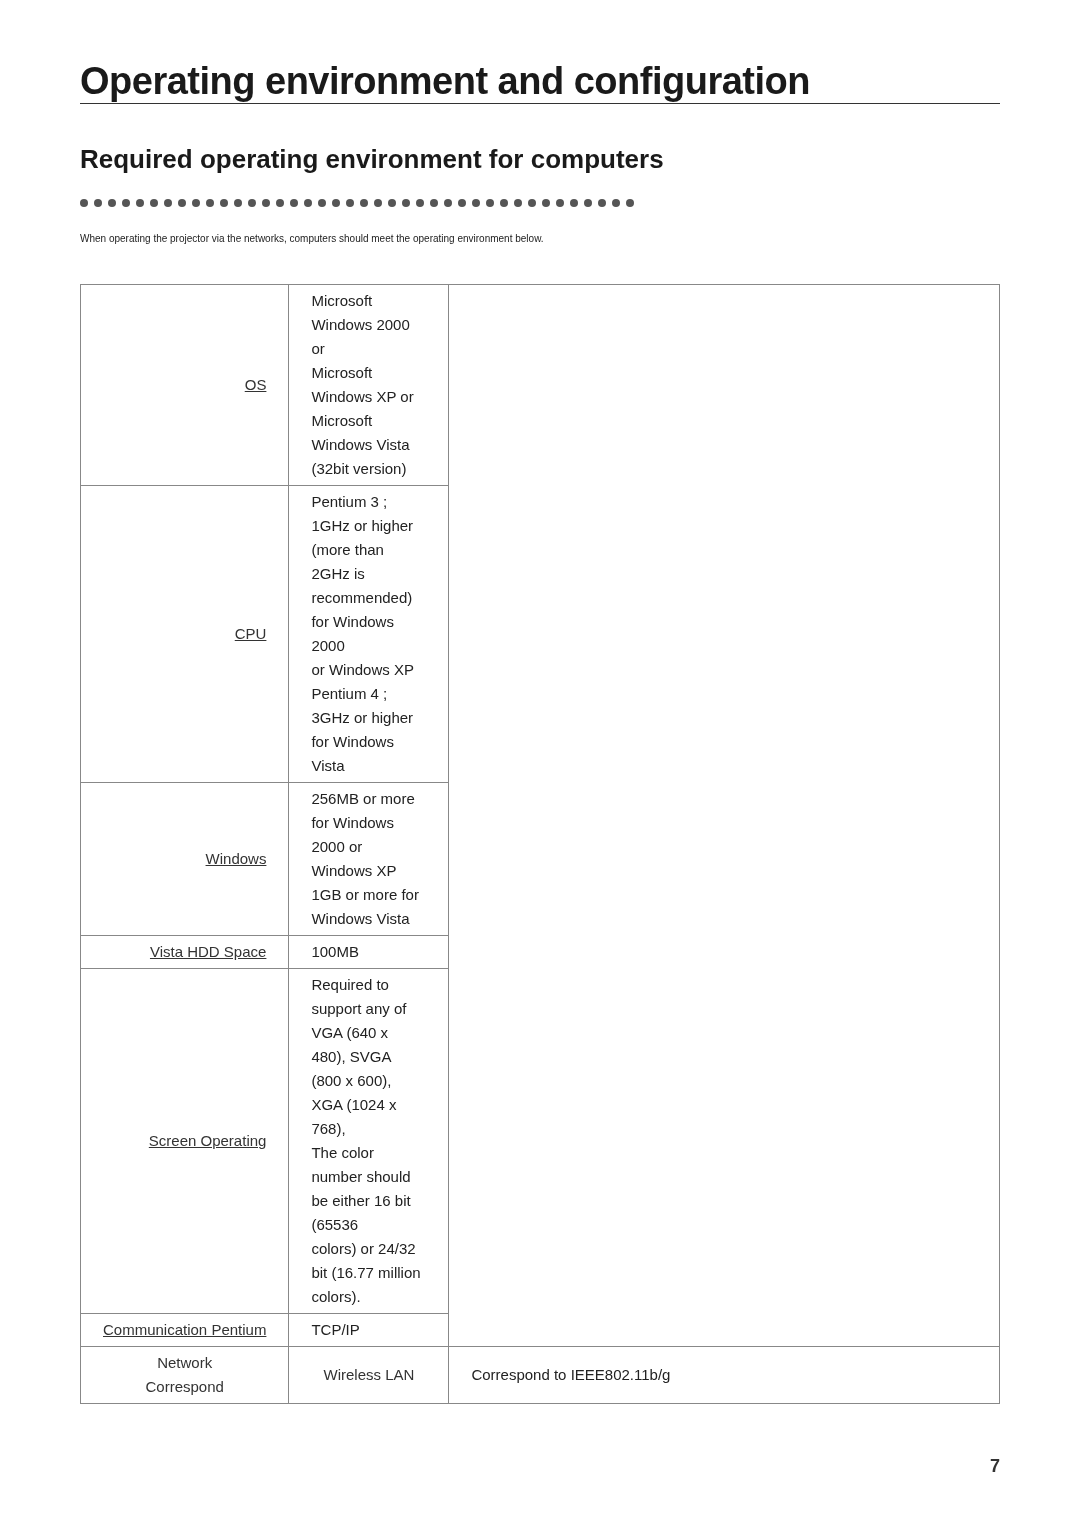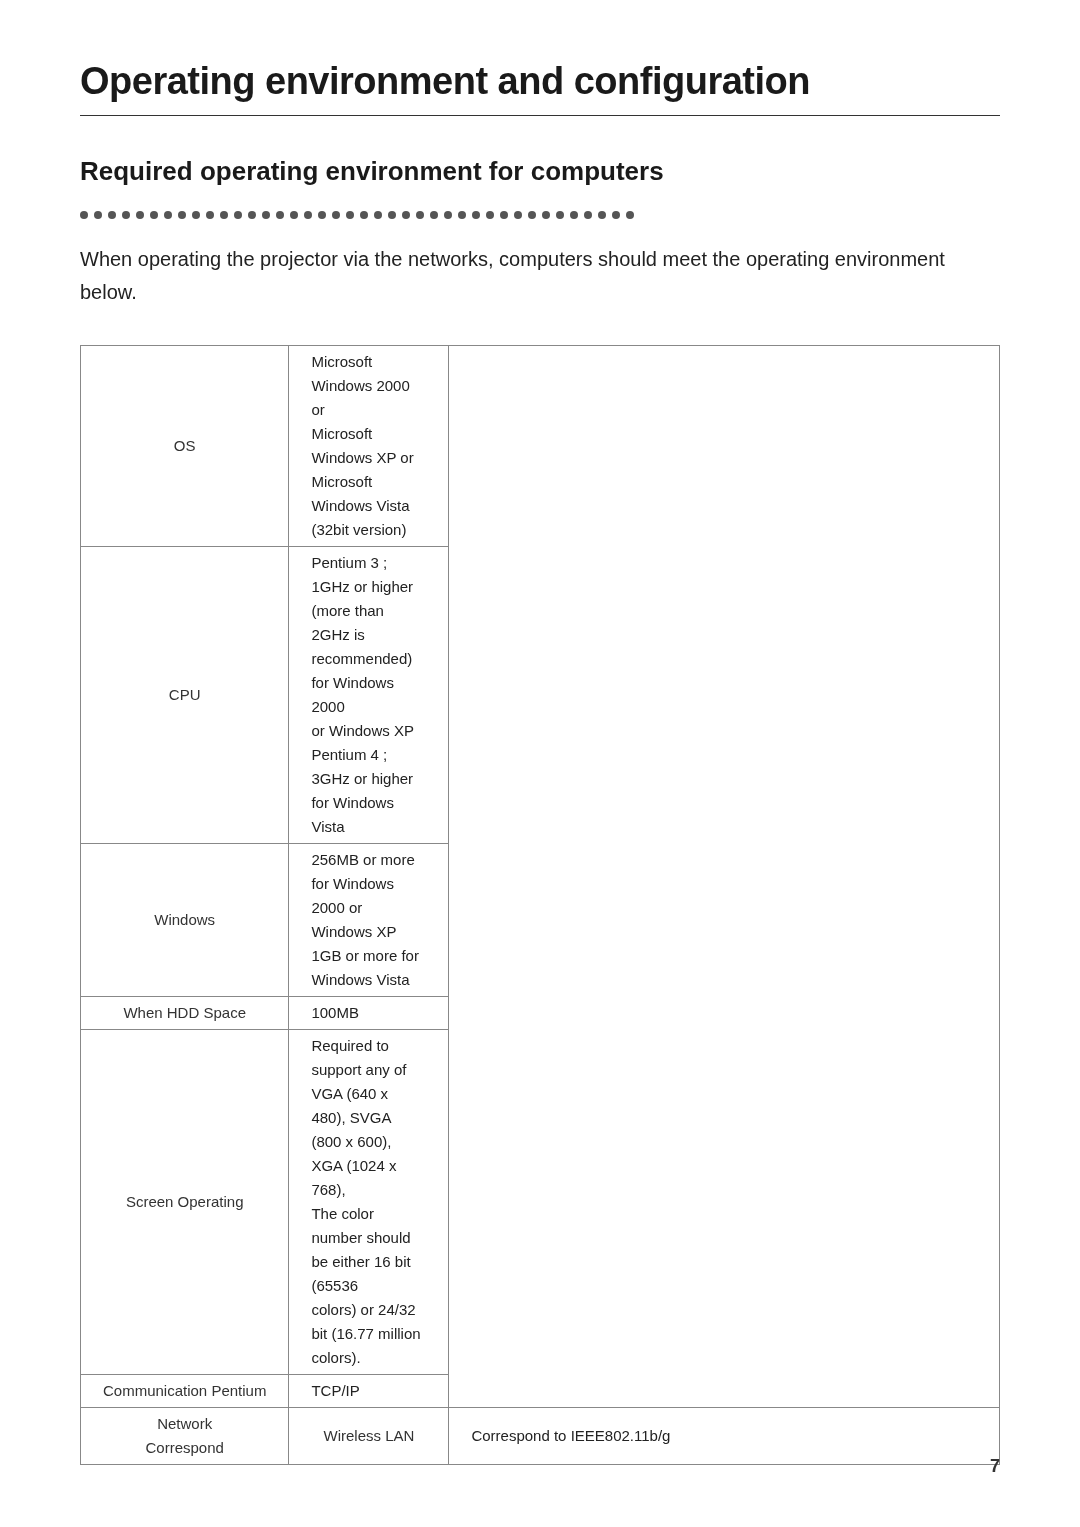--- a/index.html
+++ b/index.html
@@ -14,21 +14,20 @@
       color: #222222;
       width: 1080px;
       min-height: 1527px;
       padding: 60px 80px 80px 80px;
     }
 
     .page-title {
       font-size: 38px;
       font-weight: bold;
       color: #1a1a1a;
-      margin-bottom: 12px;
       letter-spacing: -0.5px;
     }
 
     .title-divider {
       border: none;
       border-top: 1.5px solid #333;
       margin-bottom: 40px;
     }
 
     .section-title {
@@ -48,46 +47,47 @@
 
     .dot {
       width: 8px;
       height: 8px;
       border-radius: 50%;
       background: #555;
       flex-shrink: 0;
     }
 
     .intro-text {
-      font-size: 20px;
+      font-size: 10px;
       line-height: 1.65;
       margin-bottom: 36px;
       color: #222;
     }
 
     .spec-table {
       width: 100%;
       border-collapse: collapse;
       border: 1.5px solid #888;
       font-size: 15px;
     }
 
     .spec-table td {
       border: 1.5px solid #888;
       padding: 4px 22px;
       vertical-align: middle;
       line-height: 1.6;
     }
 
     .label-cell {
-      text-align: center;
+      text-align: right;
       color: #333;
       font-size: 15px;
       white-space: nowrap;
       width: 200px;
+      text-decoration: underline;
     }
 
     .value-cell {
       color: #222;
     }
 
     .sub-label-cell {
       text-align: center;
       color: #333;
       font-size: 15px;
@@ -173,21 +173,21 @@
       </tr>
       <tr>
         <td class="label-cell">CPU</td>
         <td class="value-cell">Pentium 3 ; 1GHz or higher<br>(more than 2GHz is recommended) for Windows 2000<br>or Windows XP<br>Pentium 4 ; 3GHz or higher  for Windows Vista</td>
       </tr>
       <tr>
         <td class="label-cell">Windows</td>
         <td class="value-cell">256MB or more for Windows 2000 or Windows XP<br>1GB or more for Windows Vista</td>
       </tr>
       <tr>
-        <td class="label-cell">When HDD Space</td>
+        <td class="label-cell">Vista HDD Space</td>
         <td class="value-cell">100MB</td>
       </tr>
       <tr>
         <td class="label-cell">Screen Operating</td>
         <td class="value-cell">Required to support any of VGA (640 x 480), SVGA<br>(800 x 600), XGA (1024 x 768),<br>The color number should be either 16 bit (65536<br>colors) or 24/32 bit (16.77 million colors).</td>
       </tr>
       <tr>
         <td class="label-cell">Communication Pentium</td>
         <td class="value-cell">TCP/IP</td>
       </tr>

